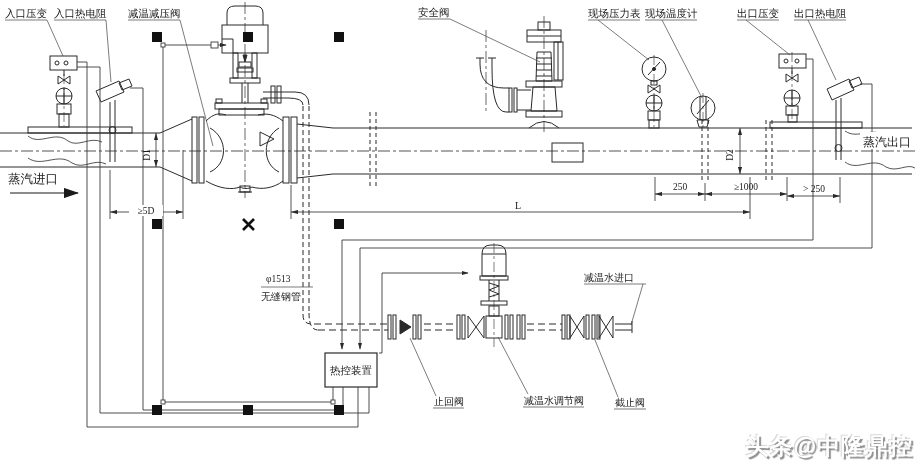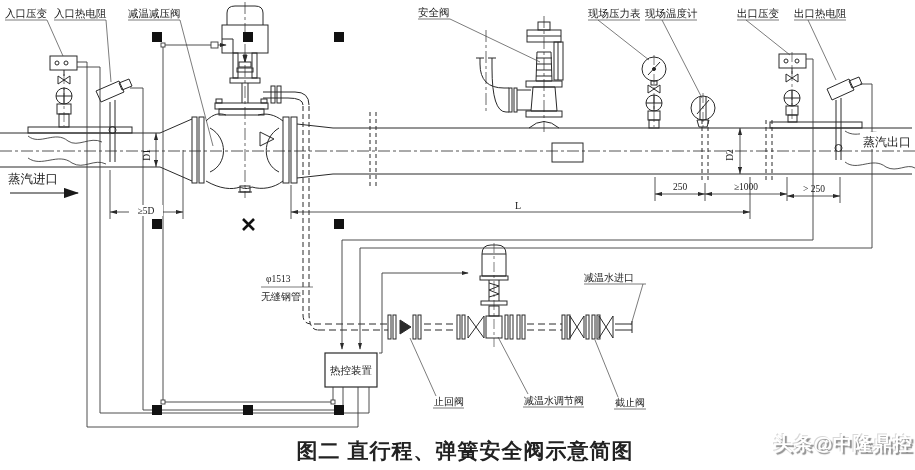--- a/index.html
+++ b/index.html
@@ -3,21 +3,21 @@
 <meta charset="utf-8">
 <style>
   html,body{margin:0;padding:0;background:#fff;}
   .stage{position:relative;width:915px;height:470px;background:#fff;overflow:hidden;
          font-family:"Liberation Sans",sans-serif;}
   svg{position:absolute;left:0;top:0;}
   .lbl{font-family:"Liberation Sans",sans-serif;fill:#1a1a1a;}
   .dim{font-family:"Liberation Serif",serif;fill:#1a1a1a;}
   .caption{position:absolute;left:230px;top:437px;width:470px;text-align:center;
            font-size:21px;font-weight:bold;letter-spacing:1px;color:#222;}
-  .watermark{position:absolute;right:2px;top:431px;font-size:19px;font-weight:bold;
+  .watermark{position:absolute;right:2px;top:431px;font-size:23px;font-weight:bold;
              color:#ffffff;text-shadow:2px 2px 1px #8f8f8f,-1px -1px 0 #d8d8d8;
              letter-spacing:1px;white-space:nowrap;}
 </style>
 </head>
 <body>
 
 <div class="stage">
 <svg width="915" height="470" viewBox="0 0 915 470">
   <defs>
     <marker id="ae" viewBox="0 0 10 6" refX="10" refY="3" markerWidth="9" markerHeight="5.4" orient="auto">
@@ -341,15 +341,14 @@
         <rect x="334" y="32" width="10" height="10"></rect>
     <rect x="152" y="219" width="10" height="10"></rect>
         <rect x="334" y="219" width="10" height="10"></rect>
     <rect x="152" y="405" width="10" height="10"></rect>
         <rect x="243" y="405" width="10" height="10"></rect>
         <rect x="334" y="405" width="10" height="10"></rect>
     <path d="M243,219 L254,230 M254,219 L243,230" stroke="#111" stroke-width="2.6" fill="none"></path>
   </g>
 </svg>
 
-<div class="caption">图二  直行程、弹簧安全阀示意简图</div>
 <div class="watermark">头条@中隆鼎控</div>
 </div>
 
 </body></html>

